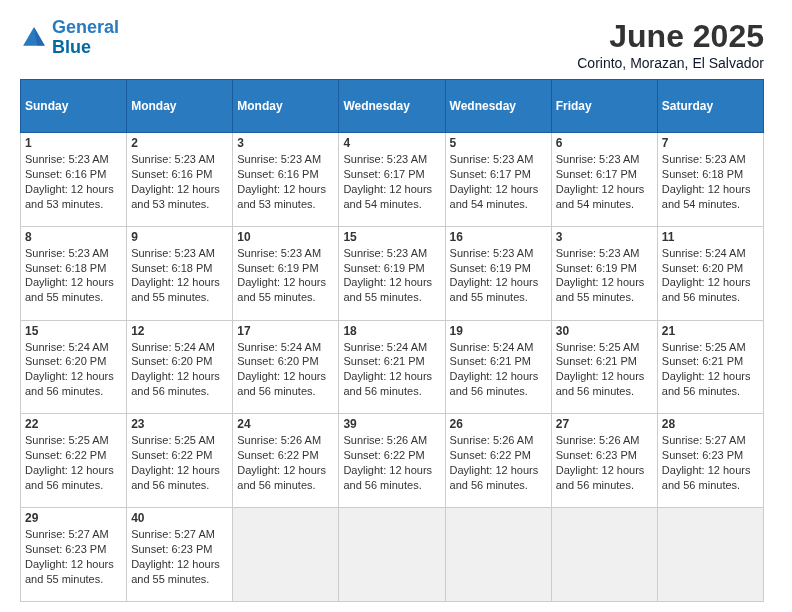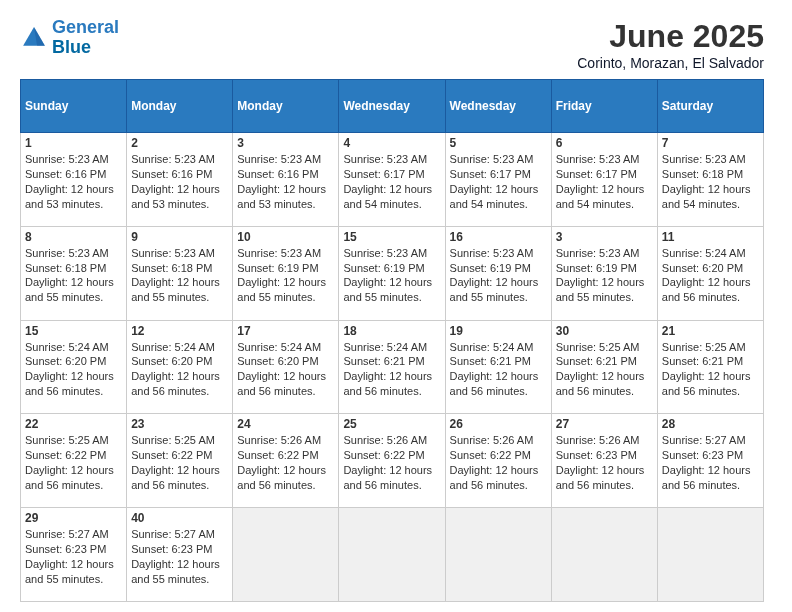--- a/index.html
+++ b/index.html
@@ -303,21 +303,21 @@
 and 56 minutes.</div>
           </td>
           <td>
             <span class="day-num">24</span>
             <div class="day-info" style="white-space: pre-line;">Sunrise: 5:26 AM
 Sunset: 6:22 PM
 Daylight: 12 hours
 and 56 minutes.</div>
           </td>
           <td>
-            <span class="day-num">25</span>
+            <span class="day-num">39</span>
             <div class="day-info" style="white-space: pre-line;">Sunrise: 5:26 AM
 Sunset: 6:22 PM
 Daylight: 12 hours
 and 56 minutes.</div>
           </td>
           <td>
             <span class="day-num">26</span>
             <div class="day-info" style="white-space: pre-line;">Sunrise: 5:26 AM
 Sunset: 6:22 PM
 Daylight: 12 hours

